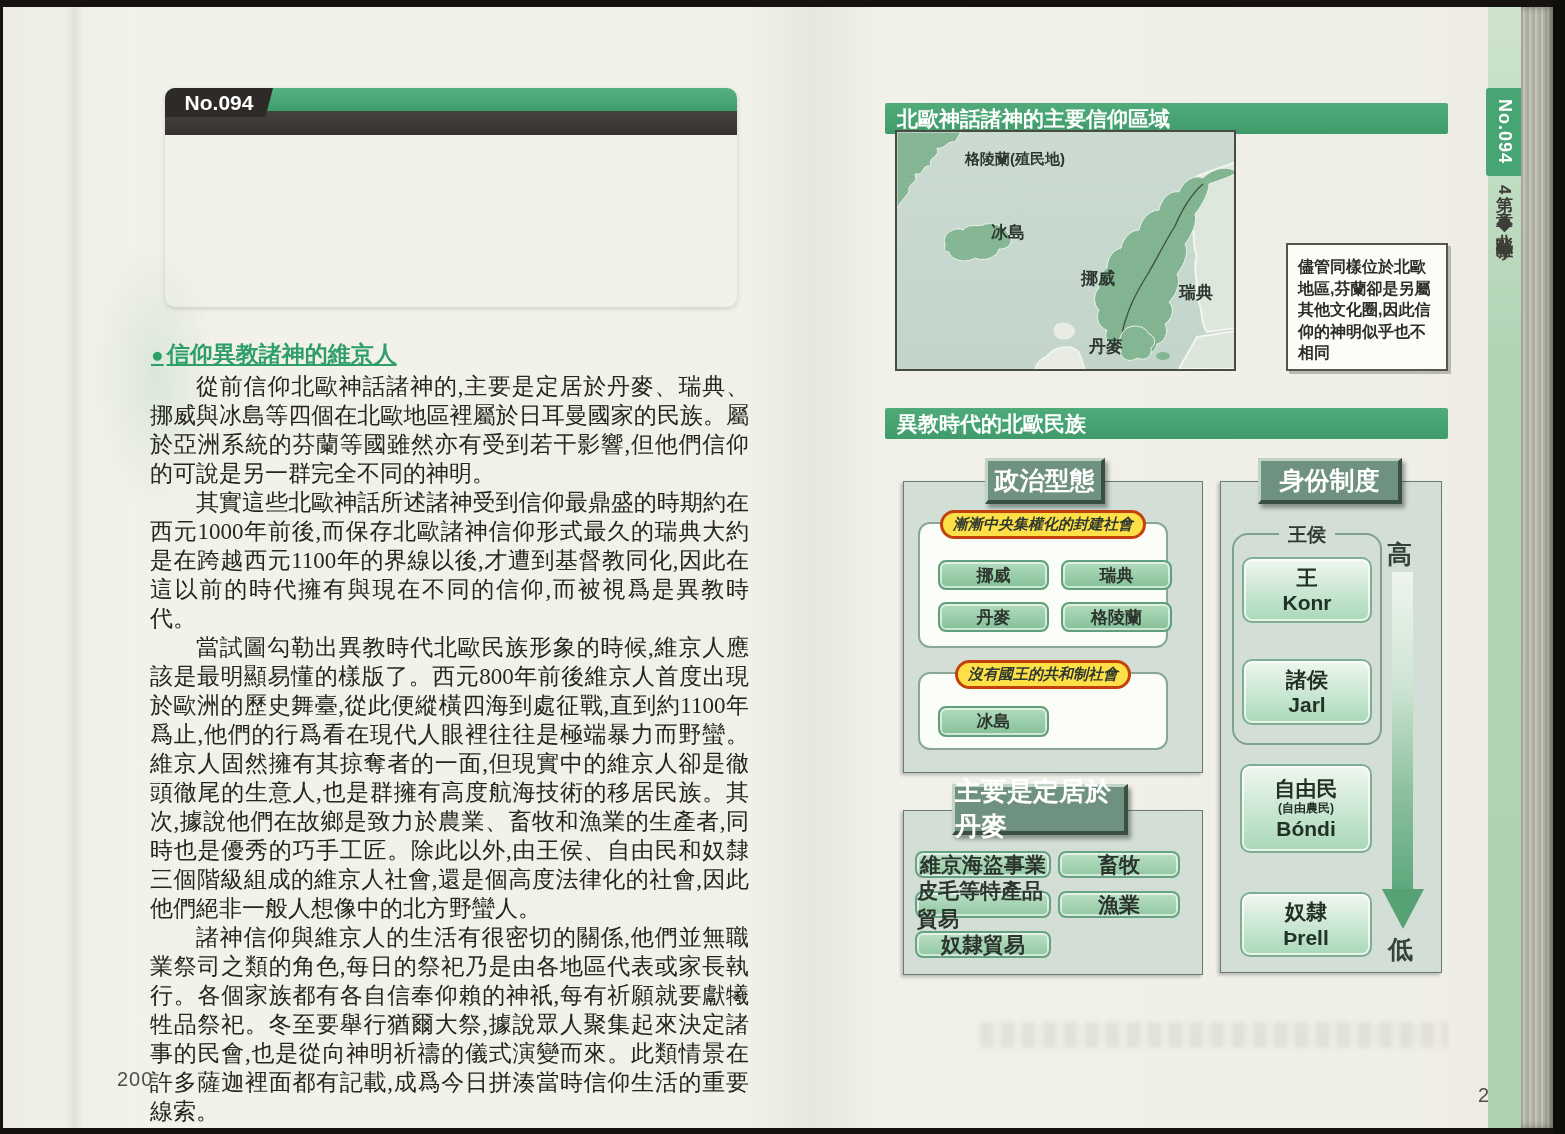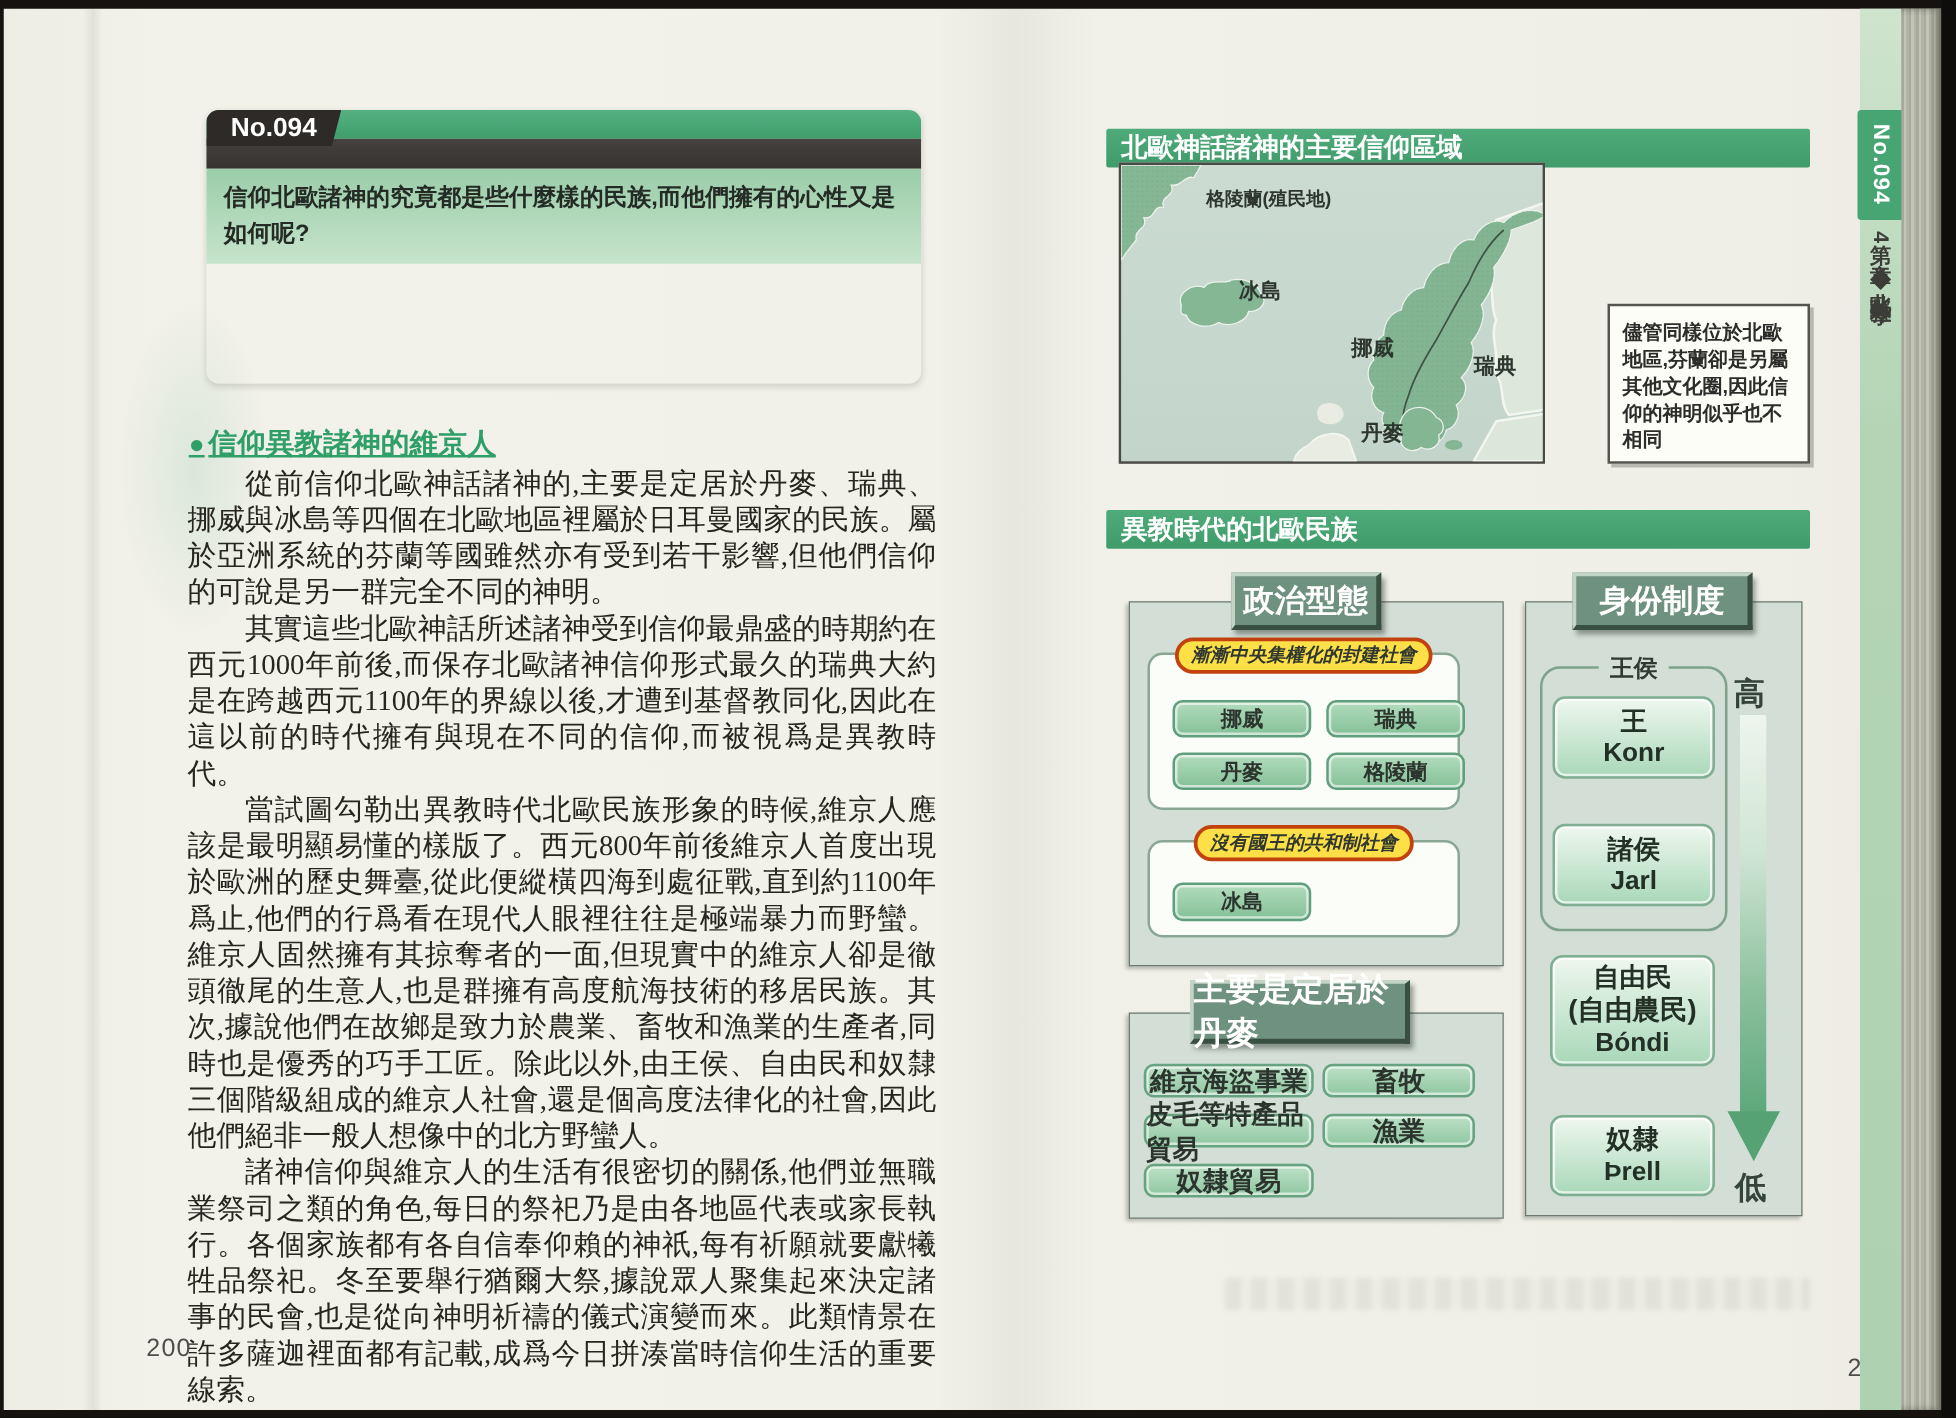--- a/index.html
+++ b/index.html
@@ -86,21 +86,21 @@
 
   .royal-box{position:absolute;left:1232px;top:533px;width:150px;height:212px;
         border:2px solid #7fa28d;border-radius:16px;}
   .royal-label{position:absolute;top:-13px;left:50%;transform:translateX(-50%);
         background:#d3ded6;padding:0 9px;font-size:19px;font-weight:bold;color:#2e3a31;white-space:nowrap;}
 
   .btn-rank{position:absolute;display:flex;flex-direction:column;align-items:center;justify-content:center;
         background:linear-gradient(180deg,#eff7ef,#a9d8b8);border:2px solid #7fae92;border-radius:10px;
         box-shadow:inset 0 0 0 2px rgba(255,255,255,.7);color:#233026;font-weight:bold;line-height:1.2;}
   .btn-rank .zh{font-size:21px;}
-  .btn-rank .zh2{font-size:22px;}
+  .btn-rank .zh2{font-size:12px;}
   .btn-rank .latin{font-size:21px;}
 
   .arrow-shaft{position:absolute;left:1392px;top:572px;width:21px;height:318px;
         background:linear-gradient(180deg,#eef5ee 0%,#cfe5d4 35%,#8bc09c 70%,#5ea87c 100%);}
   .arrow-head{position:absolute;left:1382px;top:889px;width:0;height:0;
         border-left:21px solid transparent;border-right:21px solid transparent;
         border-top:40px solid #57a274;}
   .scale-label{position:absolute;font-size:25px;font-weight:bold;color:#35443a;}
   #lbl-high{left:1387px;top:538px;}
   #lbl-low{left:1388px;top:933px;}
@@ -129,21 +129,20 @@
 
 <div id="scan">
   <div class="paper"></div>
   <div class="fold-left"></div>
   <div class="green-smudge"></div>
   <div class="gutter"></div>
 
   <div class="title-card">
     <div class="bar"></div>
     <div class="dark-bar"></div>
-    <div class="intro-area">信仰北歐諸神的究竟都是些什麼樣的民族,而他們擁有的心性又是如何呢?</div>
     <div class="issue-badge">No.094</div>
   </div>
 
   <div class="section-heading">
     <span class="dot">●</span><span>信仰異教諸神的維京人</span>
   </div>
 
   <div class="body-text">
     <p>從前信仰北歐神話諸神的,主要是定居於丹麥、瑞典、挪威與冰島等四個在北歐地區裡屬於日耳曼國家的民族。屬於亞洲系統的芬蘭等國雖然亦有受到若干影響,但他們信仰的可說是另一群完全不同的神明。</p>
     <p>其實這些北歐神話所述諸神受到信仰最鼎盛的時期約在西元1000年前後,而保存北歐諸神信仰形式最久的瑞典大約是在跨越西元1100年的界線以後,才遭到基督教同化,因此在這以前的時代擁有與現在不同的信仰,而被視爲是異教時代。</p>

